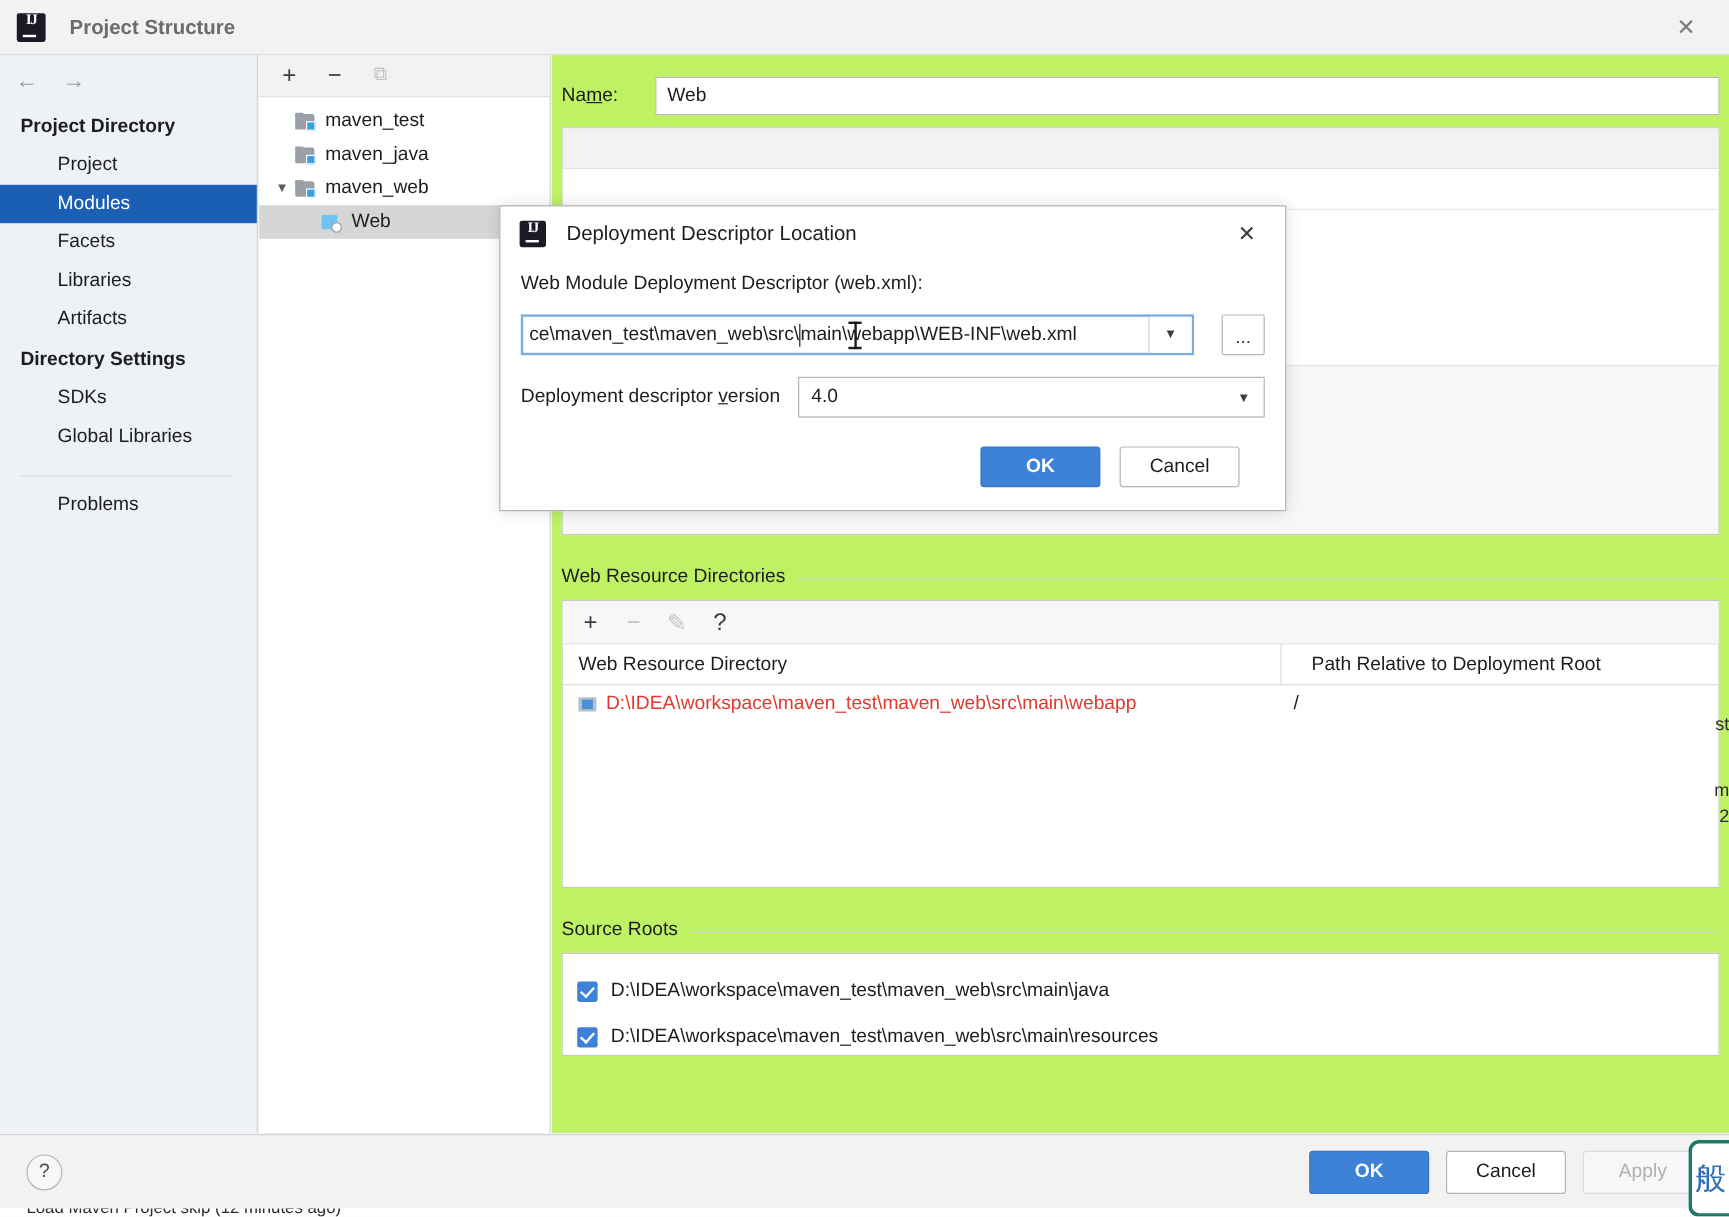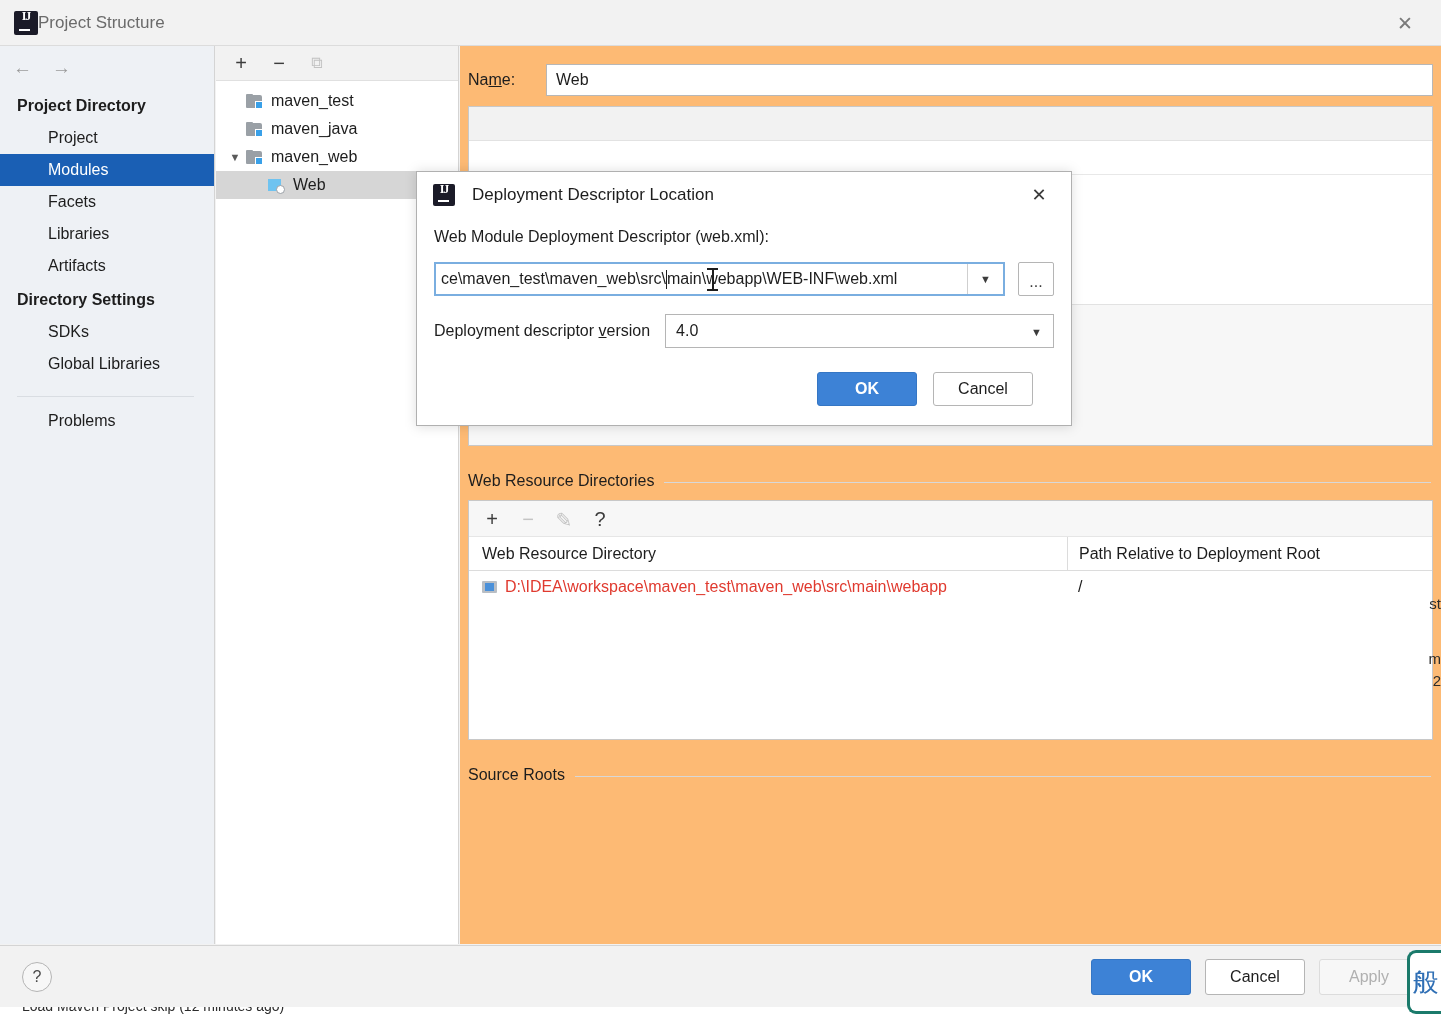--- a/index.html
+++ b/index.html
@@ -33,21 +33,21 @@
     color: #ffffff; font-family: "Liberation Serif", serif;
     font-size: 12px; font-weight: bold; letter-spacing: -1px;
     line-height: 1;
     transform: translateY(-1px);
   }
   .ij-logo::after {
     content: ""; position: absolute; left: 5px; bottom: 4px;
     width: 11px; height: 2px; background: #ffffff;
   }
   .titlebar .title {
-    font-size: 17px; color: #6b6b6b;
+    margin-left: 20px; font-size: 17px; color: #6b6b6b; font-weight: bold;
   }
   .win-close {
     position: absolute; right: 22px; top: 10px;
     width: 28px; height: 26px;
     display: flex; align-items: center; justify-content: center;
     color: #7a7a7a; font-size: 19px; line-height: 1;
     cursor: default;
   }
 
   
@@ -136,21 +136,21 @@
   }
   .ico-web .w-globe {
     position: absolute; right: 0; bottom: -1px; width: 9px; height: 9px;
     border: 1.4px solid #9aa0a6; border-radius: 50%;
     background: #ffffff;
   }
 
   
   .main {
     position: absolute; left: 460px; top: 46px; width: 981px; height: 898px;
-    background: #fdba74;
+    background: #bef264;
   }
   .name-row {
     display: flex; align-items: center; padding: 18px 0 0 8px;
   }
   .name-label { font-size: 16px; color: #1d1d1d; width: 78px; }
   .name-label u { text-decoration: underline; }
   .name-input {
     flex: 1; height: 32px; margin-right: 8px;
     background: #ffffff; border: 1px solid #b7b7b7;
     font-size: 16px; color: #1d1d1d;
@@ -190,21 +190,21 @@
   .wrd-tb.disabled { color: #c4c4c4; }
   .wrd-tb.pencil {
     position: relative; width: 18px; height: 18px;
   }
   .wrd-header-row {
     display: flex; height: 34px; align-items: center;
     border-bottom: 1px solid #dcdcdc;
     font-size: 16px; color: #1d1d1d;
   }
   .wrd-col-a { width: 598px; padding-left: 13px; }
-  .wrd-col-b { flex: 1; padding-left: 11px; border-left: 1px solid #dcdcdc; height: 34px; line-height: 34px; }
+  .wrd-col-b { flex: 1; padding-left: 25px; border-left: 1px solid #dcdcdc; height: 34px; line-height: 34px; }
   .wrd-data-row {
     display: flex; height: 32px; align-items: center; font-size: 16px;
   }
   .wrd-cell-a {
     width: 598px; padding-left: 13px; display: flex; align-items: center; gap: 7px;
   }
   .wrd-cell-b { flex: 1; padding-left: 11px; color: #1d1d1d; }
   .path-red { color: #e03a2f; }
   .ico-webdir {
     width: 16px; height: 14px; position: relative; flex: none;
@@ -311,21 +311,21 @@
   .modal-title .mt-text {
     margin-left: 17px; font-size: 17px; color: #1d1d1d;
   }
   .modal-close {
     position: absolute; right: 20px; top: 11px;
     width: 24px; height: 24px; display: flex; align-items: center; justify-content: center;
     color: #3c3c3c; font-size: 18px;
   }
   .modal-body { padding: 0 17px; }
   .modal-label { font-size: 16px; color: #1d1d1d; margin-top: 10px; }
-  .path-row { display: flex; align-items: center; margin-top: 16px; gap: 13px; }
+  .path-row { display: flex; align-items: center; margin-top: 16px; gap: 23px; }
   .path-combo {
     flex: 1; height: 34px; display: flex; align-items: stretch;
     border: 2px solid #7aaee0; background: #ffffff;
   }
   .path-text {
     flex: 1; display: flex; align-items: center;
     font-size: 16px; color: #1d1d1d; padding-left: 5px;
     position: relative; white-space: nowrap; overflow: hidden;
   }
   .caret {
@@ -510,20 +510,30 @@
         </span>
         <span class="wrd-cell-b">/</span>
       </div>
     </div>
 
     <div class="section-title-row">
       <span class="section-title">Source Roots</span>
       <span class="section-rule"></span>
     </div>
 
+    <div class="sr-panel">
+      <div class="sr-row">
+        <span class="cb"></span>
+        <span>D:\IDEA\workspace\maven_test\maven_web\src\main\java</span>
+      </div>
+      <div class="sr-row">
+        <span class="cb"></span>
+        <span>D:\IDEA\workspace\maven_test\maven_web\src\main\resources</span>
+      </div>
+    </div>
 
   </div>
 
   <span class="bleed" style="top:595px;">st</span>
   <span class="bleed" style="top:650px;">m</span>
   <span class="bleed" style="top:672px;">2</span>
 
   <div class="bottombar">
     <div class="help-btn">?</div>
     <div class="bb-spacer"></div>

